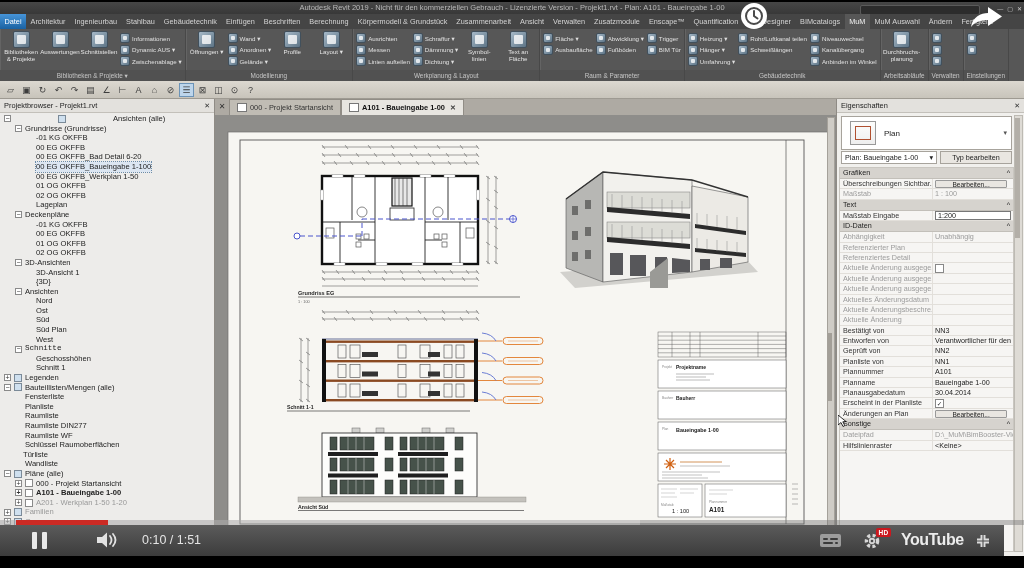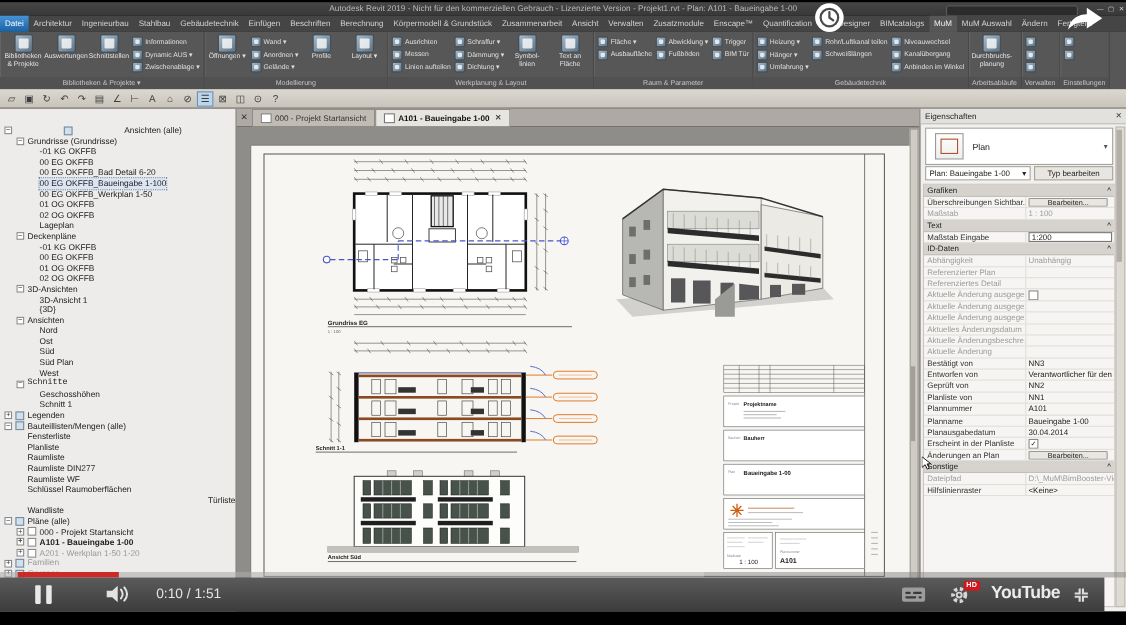--- a/index.html
+++ b/index.html
@@ -391,20 +391,24 @@
       <span class="qi">⌂</span>
       <span class="qi">⊘</span>
       <span class="qi on">☰</span>
       <span class="qi">⊠</span>
       <span class="qi">◫</span>
       <span class="qi">⊙</span>
       <span class="qi">?</span>
     </div>
 
   <div class="abs" id="browser">
+    <div class="phead">
+      <span>Projektbrowser - Projekt1.rvt</span>
+      <span class="x">✕</span>
+    </div>
     <div id="tree">
         <div class="trow" style="padding-left: 4px; gap: 44px;">
           <span class="exp">−</span>
           <span class="ticon cat"></span>
           <span class="tlbl">Ansichten (alle)</span>
         </div>
         <div class="trow" style="padding-left: 15px;">
           <span class="exp">−</span>
           <span class="tlbl">Grundrisse (Grundrisse)</span>
         </div>
@@ -535,21 +539,21 @@
           <span class="tlbl">Raumliste DIN277</span>
         </div>
         <div class="trow" style="padding-left: 15px;">
           <span class="expsp"></span>
           <span class="tlbl">Raumliste WF</span>
         </div>
         <div class="trow" style="padding-left: 15px;">
           <span class="expsp"></span>
           <span class="tlbl">Schlüssel Raumoberflächen</span>
         </div>
-        <div class="trow" style="padding-left: 13px; justify-content: flex-end;">
+        <div class="trow" style="padding-left: 13px;">
           <span class="expsp"></span>
           <span class="tlbl">Türliste</span>
         </div>
         <div class="trow" style="padding-left: 15px;">
           <span class="expsp"></span>
           <span class="tlbl">Wandliste</span>
         </div>
         <div class="trow" style="padding-left: 4px;">
           <span class="exp">−</span>
           <span class="ticon cat"></span>

